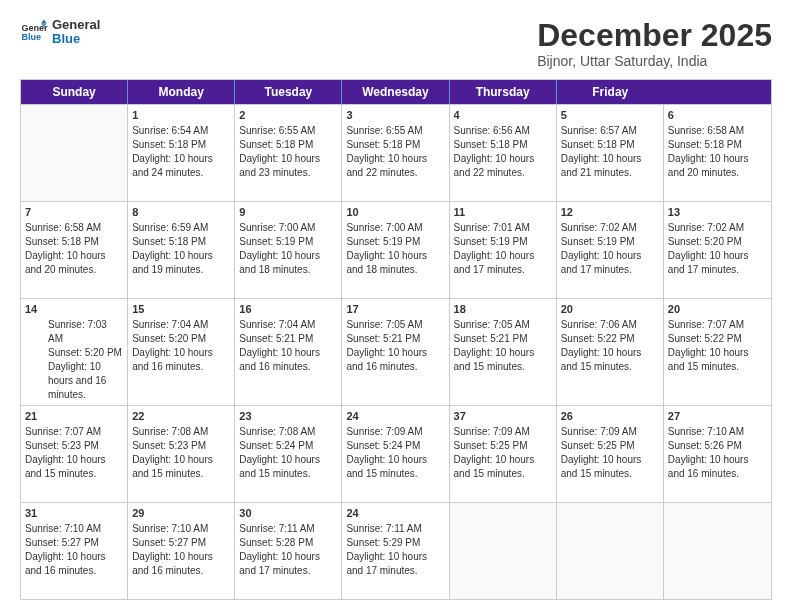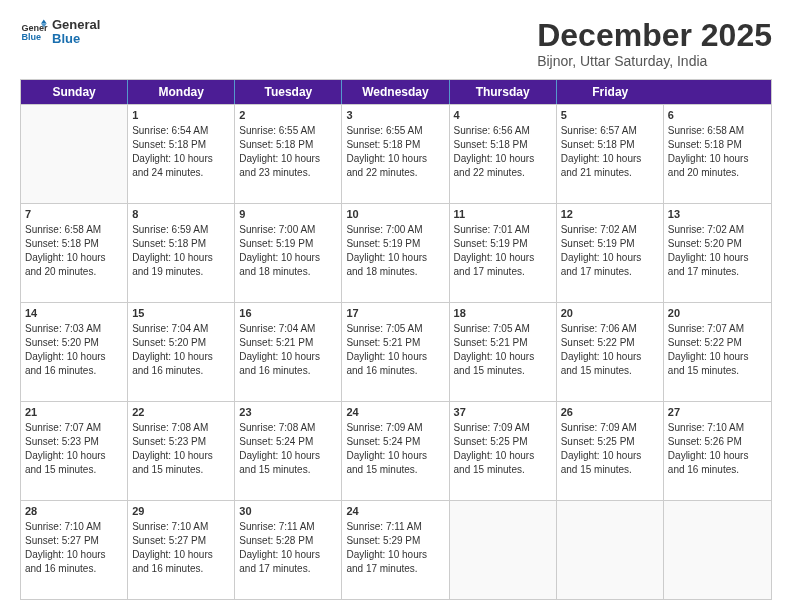--- a/index.html
+++ b/index.html
@@ -210,21 +210,21 @@
           <div class="cal-cell">
             <div class="day-num">13</div>
             <div class="cell-text" style="white-space: pre-line;">Sunrise: 7:02 AM
 Sunset: 5:20 PM
 Daylight: 10 hours and 17 minutes.</div>
           </div>
         </div>
         <div class="cal-row">
           <div class="cal-cell">
             <div class="day-num">14</div>
-            <div class="cell-text" style="white-space: pre-line;">Sunrise: 7:03 AM
+            <div class="cell-text" style="white-space: pre-line; margin-left: 23px;">Sunrise: 7:03 AM
 Sunset: 5:20 PM
 Daylight: 10 hours and 16 minutes.</div>
           </div>
           <div class="cal-cell">
             <div class="day-num">15</div>
             <div class="cell-text" style="white-space: pre-line;">Sunrise: 7:04 AM
 Sunset: 5:20 PM
 Daylight: 10 hours and 16 minutes.</div>
           </div>
           <div class="cal-cell">
@@ -297,21 +297,21 @@
           </div>
           <div class="cal-cell">
             <div class="day-num">27</div>
             <div class="cell-text" style="white-space: pre-line;">Sunrise: 7:10 AM
 Sunset: 5:26 PM
 Daylight: 10 hours and 16 minutes.</div>
           </div>
         </div>
         <div class="cal-row">
           <div class="cal-cell">
-            <div class="day-num">28</div>
+            <div class="day-num">31</div>
             <div class="cell-text" style="white-space: pre-line;">Sunrise: 7:10 AM
 Sunset: 5:27 PM
 Daylight: 10 hours and 16 minutes.</div>
           </div>
           <div class="cal-cell">
             <div class="day-num">29</div>
             <div class="cell-text" style="white-space: pre-line;">Sunrise: 7:10 AM
 Sunset: 5:27 PM
 Daylight: 10 hours and 16 minutes.</div>
           </div>

